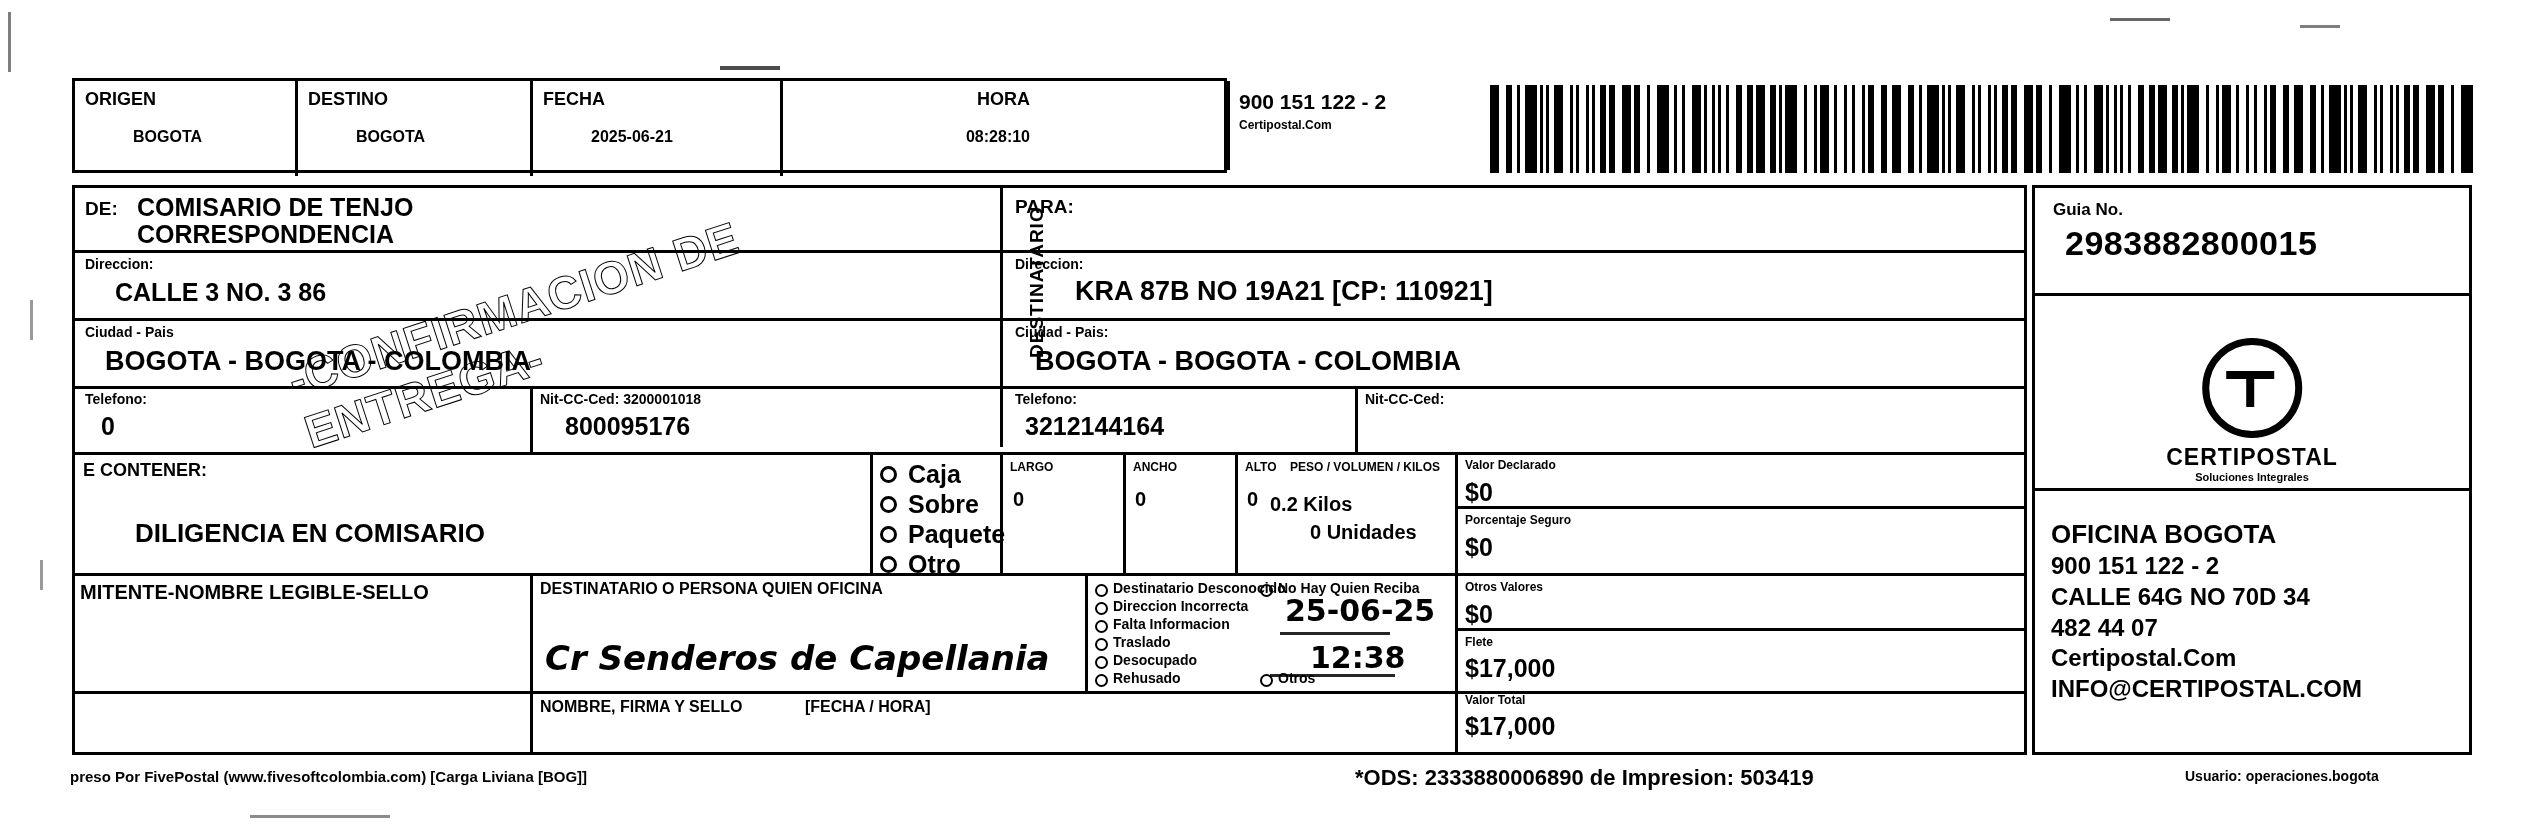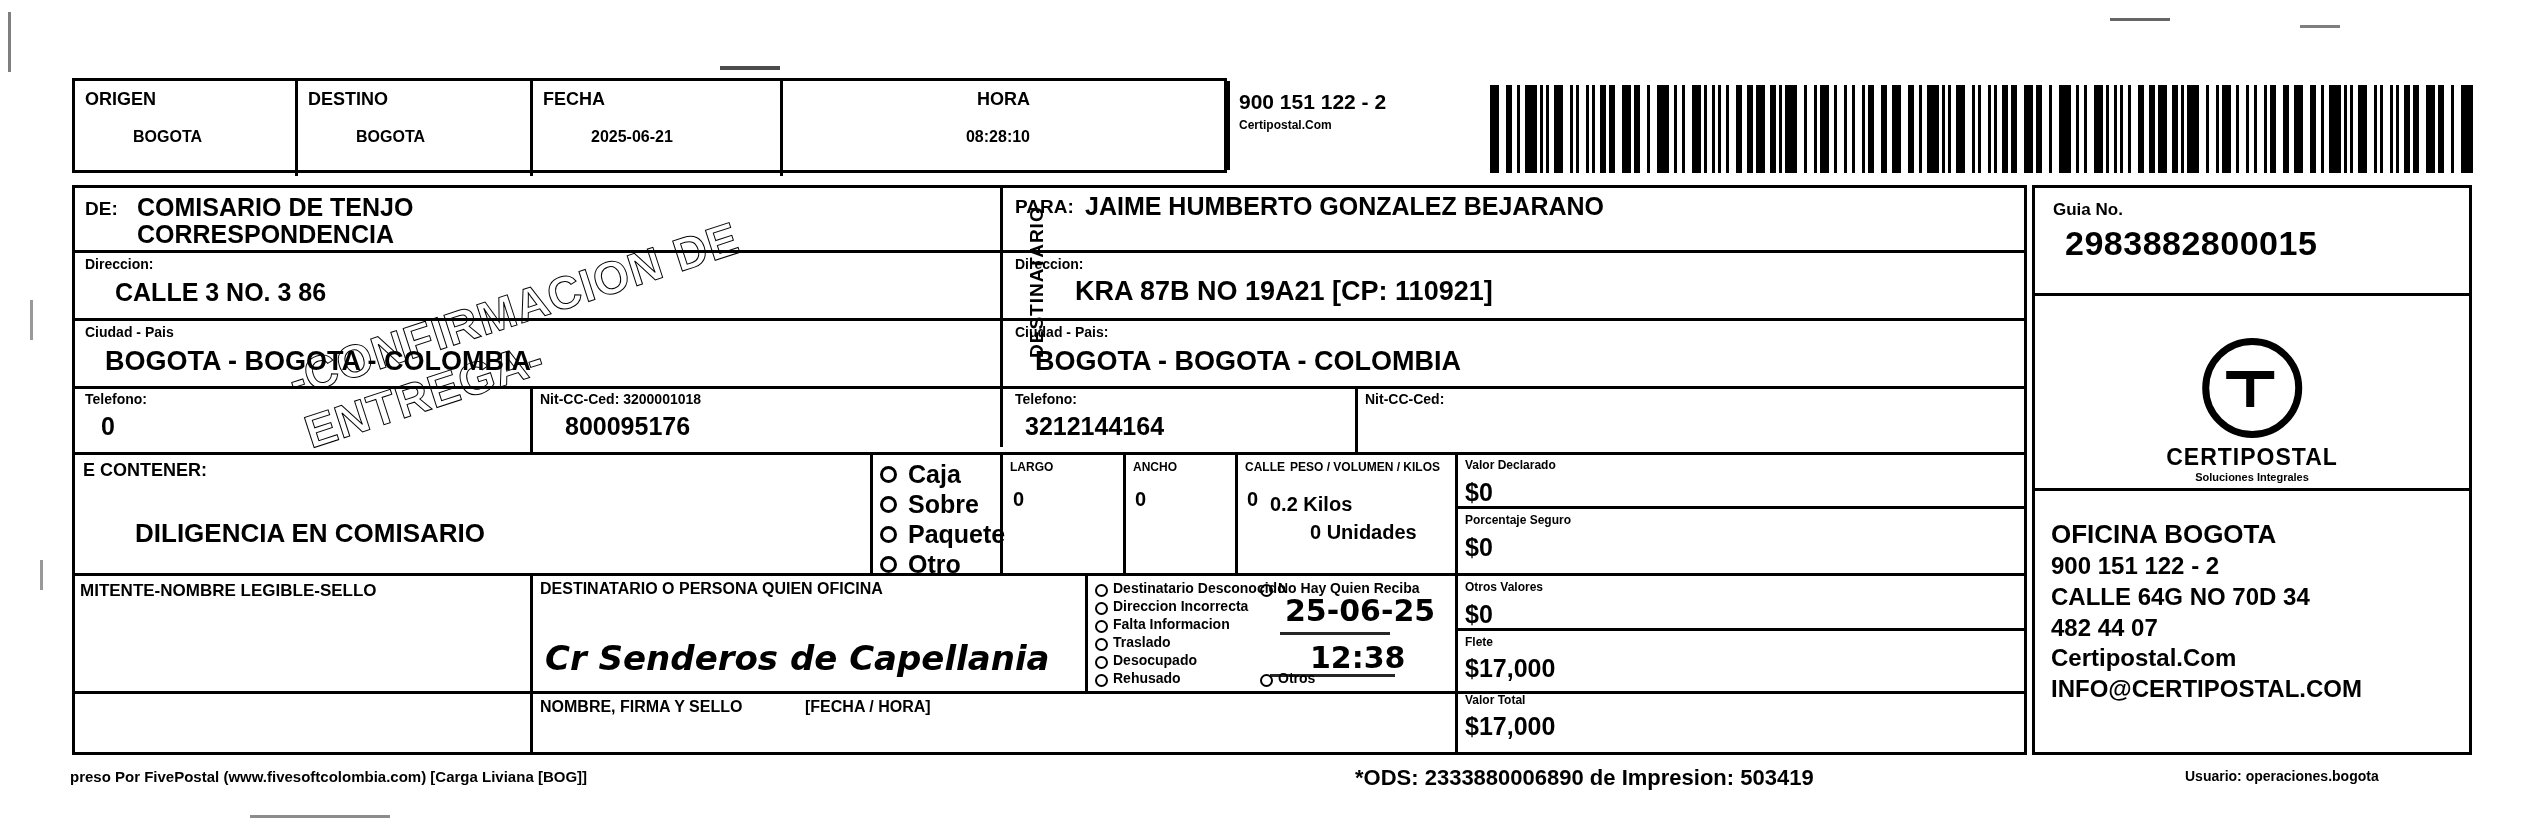--- a/index.html
+++ b/index.html
@@ -225,21 +225,20 @@
 
     <div class="fieldlabel" style="left:10px;top:136px;text-align:center;">Ciudad - Pais</div>
     <div class="fieldval" style="left:30px;top:158px;font-size:27px;">BOGOTA - BOGOTA - COLOMBIA</div>
 
     <div class="fieldlabel" style="left:10px;top:203px;">Telefono:</div>
     <div class="fieldval" style="left:26px;top:224px;">0</div>
     <div class="fieldlabel" style="left:465px;top:203px;">Nit-CC-Ced: 3200001018</div>
     <div class="fieldval" style="left:490px;top:224px;">800095176</div>
 
     <div class="fieldlabel" style="left:940px;top:8px;font-size:19px;">PARA:</div>
-    <div class="fieldval" style="left:1010px;top:4px;">JAIME HUMBERTO GONZALEZ BEJARANO</div>
 
     <div class="fieldlabel" style="left:940px;top:68px;">Direccion:</div>
     <div class="fieldval" style="left:1000px;top:88px;font-size:27px;">KRA 87B NO 19A21 [CP: 110921]</div>
 
     <div class="fieldlabel" style="left:940px;top:136px;">Ciudad - Pais:</div>
     <div class="fieldval" style="left:960px;top:158px;font-size:27px;">BOGOTA - BOGOTA - COLOMBIA</div>
 
     <div class="fieldlabel" style="left:940px;top:203px;">Telefono:</div>
     <div class="fieldval" style="left:950px;top:224px;">3212144164</div>
     <div class="fieldlabel" style="left:1290px;top:203px;">Nit-CC-Ced:</div>
@@ -255,39 +254,39 @@
       <div class="radio" style="left:805px;top:338px;"></div>
       <div class="ropt" style="left:833px;top:332px;font-size:25px;">Paquete</div>
       <div class="radio" style="left:805px;top:368px;"></div>
       <div class="ropt" style="left:833px;top:362px;font-size:25px;">Otro</div>
     </div>
 
     <div class="xs" style="position:absolute;left:935px;top:272px;">LARGO</div>
     <div class="fieldval" style="left:938px;top:300px;font-size:20px;">0</div>
     <div class="xs" style="position:absolute;left:1058px;top:272px;">ANCHO</div>
     <div class="fieldval" style="left:1060px;top:300px;font-size:20px;">0</div>
-    <div class="xs" style="position:absolute;left:1170px;top:272px;">CALLE</div>
+    <div class="xs" style="position:absolute;left:1170px;top:272px;">ALTO</div>
     <div class="fieldval" style="left:1172px;top:300px;font-size:20px;">0</div>
 
     <div class="xs" style="position:absolute;left:1215px;top:272px;">PESO / VOLUMEN / KILOS</div>
     <div class="fieldval" style="left:1195px;top:305px;font-size:20px;">0.2 Kilos</div>
     <div class="fieldval" style="left:1235px;top:333px;font-size:20px;">0 Unidades</div>
 
     <div class="xs" style="position:absolute;left:1390px;top:270px;">Valor Declarado</div>
     <div class="fieldval" style="left:1390px;top:290px;">$0</div>
     <div class="xs" style="position:absolute;left:1390px;top:325px;">Porcentaje Seguro</div>
     <div class="fieldval" style="left:1390px;top:345px;">$0</div>
     <div class="xs" style="position:absolute;left:1390px;top:392px;">Otros Valores</div>
     <div class="fieldval" style="left:1390px;top:412px;">$0</div>
     <div class="xs" style="position:absolute;left:1390px;top:447px;">Flete</div>
     <div class="fieldval" style="left:1390px;top:466px;">$17,000</div>
     <div class="xs" style="position:absolute;left:1390px;top:505px;">Valor Total</div>
     <div class="fieldval" style="left:1390px;top:524px;">$17,000</div>
 
-    <div class="fieldlabel" style="left:5px;top:393px;font-size:17px;">MITENTE-NOMBRE LEGIBLE-SELLO</div>
+    <div class="fieldlabel" style="left:5px;top:393px;font-size:20px;">MITENTE-NOMBRE LEGIBLE-SELLO</div>
 
     <div class="sm" style="position:absolute;left:465px;top:392px;font-size:16px;">DESTINATARIO O PERSONA QUIEN OFICINA</div>
     <div class="sm" style="position:absolute;left:465px;top:510px;font-size:16px;">NOMBRE, FIRMA Y SELLO</div>
     <div class="sm" style="position:absolute;left:730px;top:510px;font-size:16px;">[FECHA / HORA]</div>
 
     <div>
       <div class="radio" style="left:1020px;top:396px;width:13px;height:13px;border-width:2px;"></div>
       <div class="ropt" style="left:1038px;top:392px;font-size:14px;">Destinatario Desconocido</div>
       <div class="radio" style="left:1020px;top:414px;width:13px;height:13px;border-width:2px;"></div>
       <div class="ropt" style="left:1038px;top:410px;font-size:14px;">Direccion Incorrecta</div>

